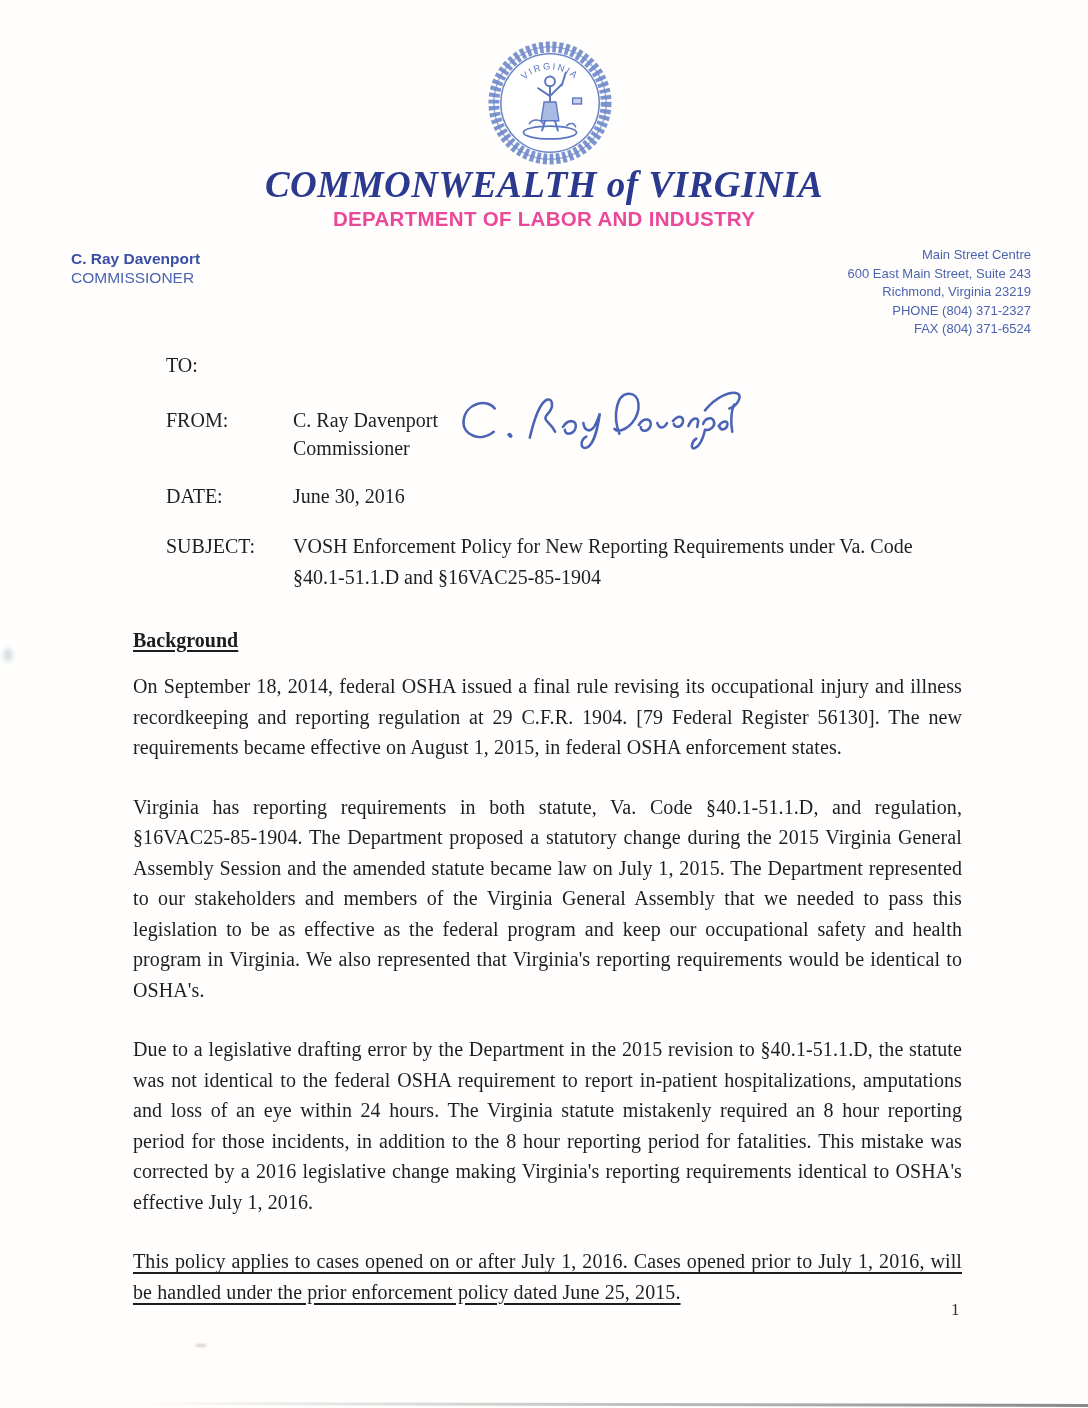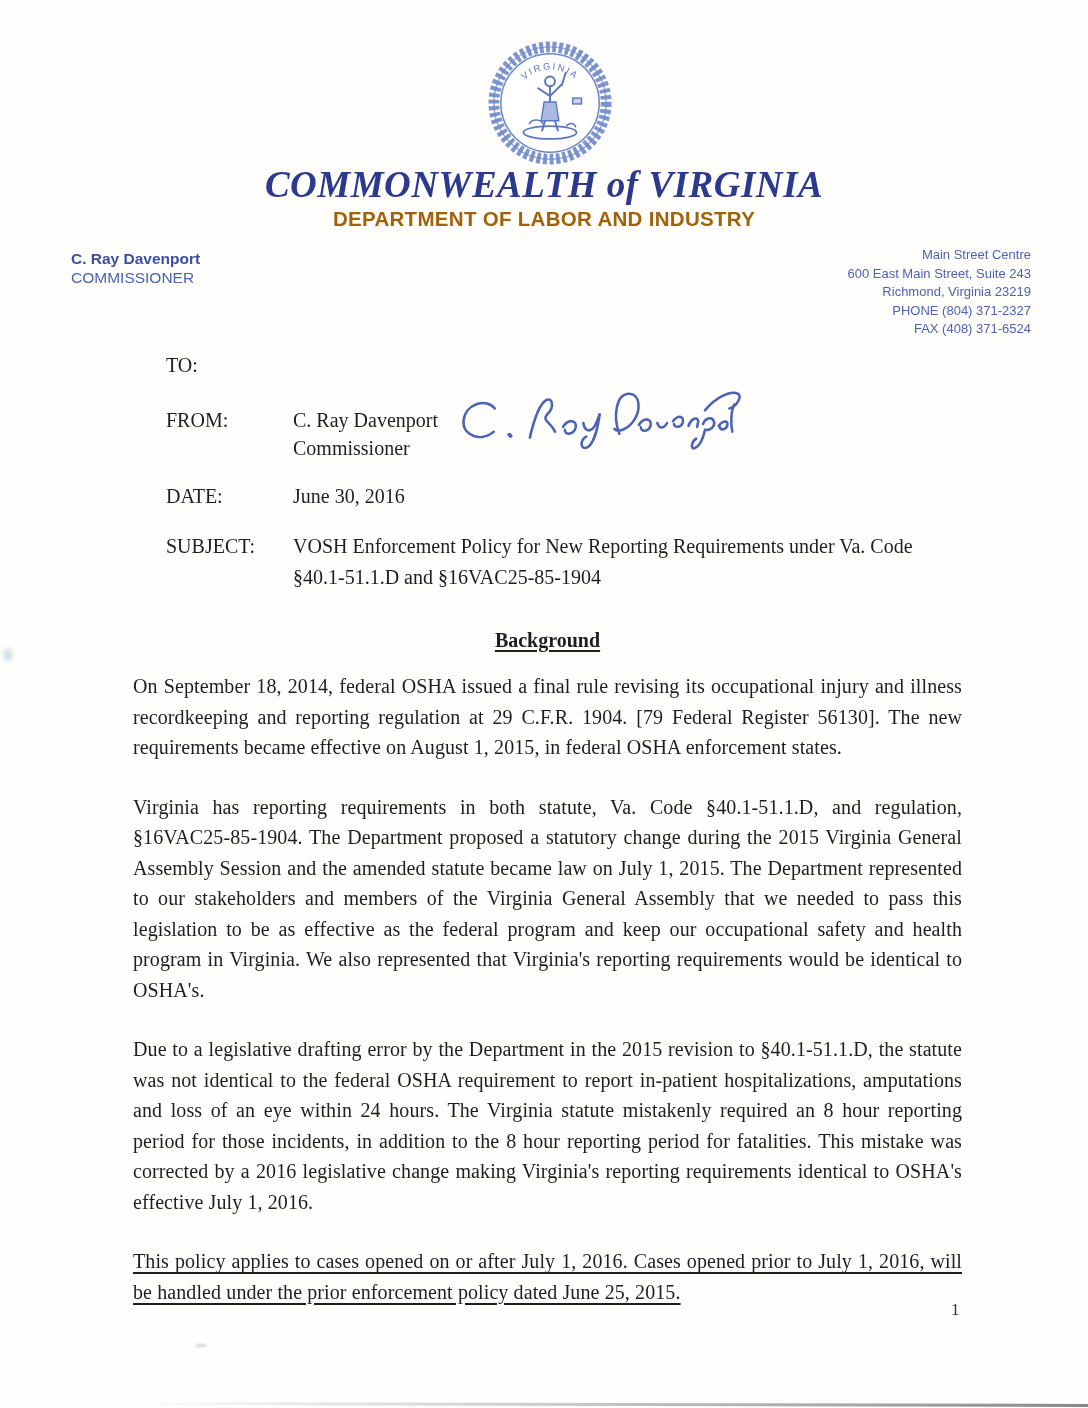--- a/index.html
+++ b/index.html
@@ -13,21 +13,21 @@
   
   .seal { position:absolute; left:486px; top:38px; width:128px; height:130px; filter:blur(0.3px); }
   .title {
     position:absolute; top:163px; left:0; width:1088px; text-align:center;
     font-family:"Liberation Serif", serif; font-weight:bold; font-style:italic;
     font-size:37px; letter-spacing:0.5px; color:#2b3a8e;
   }
   .dept {
     position:absolute; top:207px; left:0; width:1088px; text-align:center;
     font-family:"Liberation Sans", sans-serif; font-weight:bold;
-    font-size:20.5px; letter-spacing:0.3px; color:#a16207;
+    font-size:20.5px; letter-spacing:0.3px; color:#ec4899;
   }
   .commissioner {
     position:absolute; left:71px; top:249px;
     font-family:"Liberation Sans", sans-serif; font-size:15.5px; line-height:19px;
     color:#4b63b0;
   }
   .commissioner .name { font-weight:bold; color:#3a4fa3; }
   .address {
     position:absolute; right:57px; top:246px; text-align:right;
     font-family:"Liberation Sans", sans-serif; font-size:13px; line-height:18.5px;
@@ -40,21 +40,21 @@
   .memo-row.to   { margin-bottom:28px; }
   .memo-row.from { margin-bottom:21px; position:relative; line-height:28px; }
   .memo-row.date { margin-bottom:22px; }
   .memo-row.subject { margin-bottom:9px; line-height:31px; }
   .signature {
     position:absolute; left:284px; top:-26px; width:292px; height:88px;
     pointer-events:none;
   }
   .section-heading {
     font-size:20px; font-weight:bold; text-decoration:underline;
-    text-underline-offset:3px; margin:36px 0 19px 0;text-align:center;
+    text-underline-offset:3px; margin:36px 0 19px 0;
   }
   .para {
     text-align:justify; line-height:30.5px; margin-bottom:29px;
     letter-spacing:0.1px;
   }
   .para.policy {
     text-decoration:underline; text-underline-offset:3.5px;
     text-decoration-thickness:1.6px; margin-bottom:0;
   }
 
@@ -105,21 +105,21 @@
   <div class="commissioner">
     <div class="name">C. Ray Davenport</div>
     <div>COMMISSIONER</div>
   </div>
 
   <div class="address">
     <div>Main Street Centre</div>
     <div>600 East Main Street, Suite 243</div>
     <div>Richmond, Virginia 23219</div>
     <div>PHONE (804) 371-2327</div>
-    <div>FAX (408) 371-6524</div>
+    <div>FAX (804) 371-6524</div>
   </div>
 
   <div class="content">
 
     <div class="memo-row to">
       <span>TO:</span>
     </div>
 
     <div class="memo-row from">
       <span>FROM:</span>

